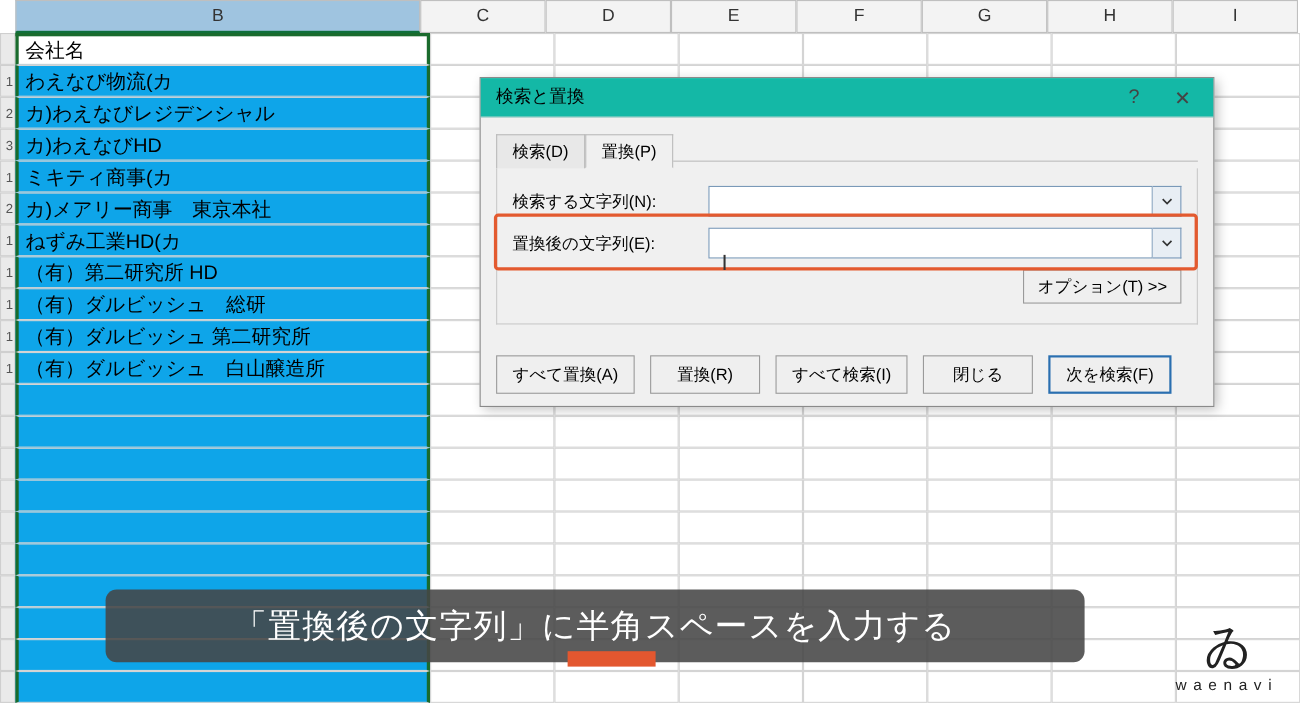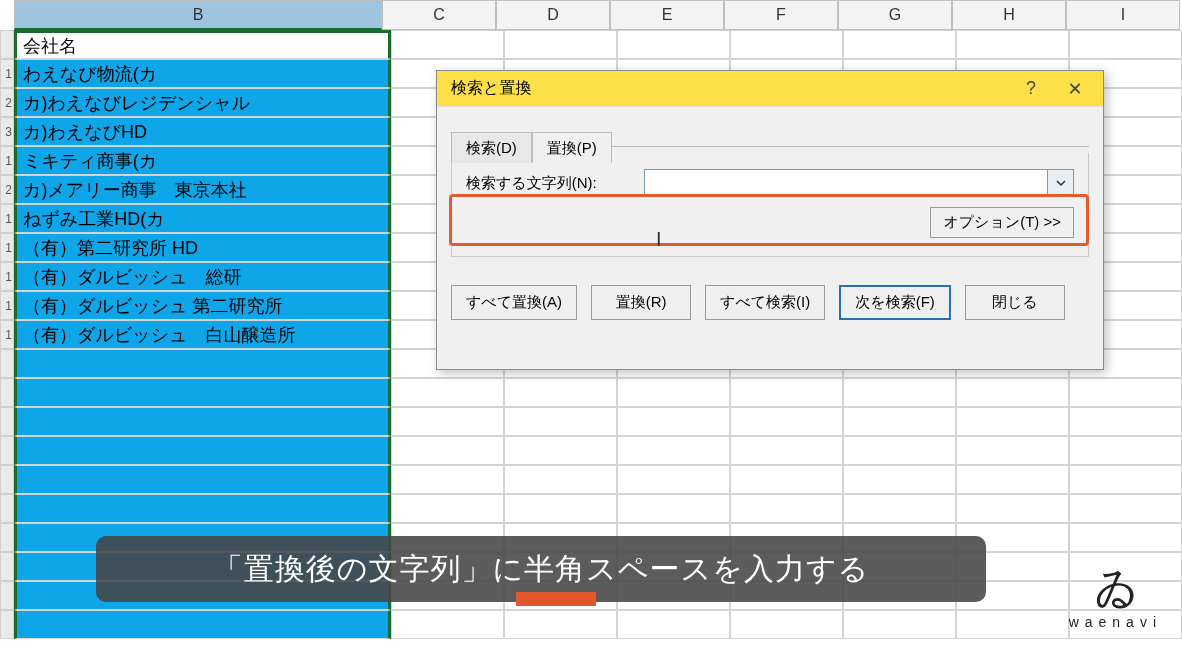--- a/index.html
+++ b/index.html
@@ -52,29 +52,29 @@
   
   .dialog {
     position: absolute; left: 436px; top: 70px;
     width: 668px; height: 300px;
     background: #f0f0f0;
     border: 1px solid #8a8a8a;
     box-shadow: 3px 3px 10px rgba(0,0,0,.25);
   }
   .titlebar {
     height: 36px; display:flex; align-items:center; justify-content:space-between;
-    padding: 0 8px 0 14px; background:#fde047; border-bottom:1px solid #ddd;
+    padding: 0 8px 0 14px; background:#14b8a6; border-bottom:1px solid #ddd;
   }
   .titlebar .title { font-size:16px; }
   .titlebar .ctrls { display:flex; gap:10px; align-items:center; }
   .titlebar .qmark { width:28px; height:28px; display:flex;align-items:center;justify-content:center; font-size:18px; color:#444;}
   .titlebar .xmark { width:40px; height:28px; display:flex;align-items:center;justify-content:center; font-size:18px; color:#444;}
   .dlg-body { padding: 8px 14px 14px 14px; position:relative; height:calc(100% - 36px);}
   .tabs { display:flex; gap:0; margin-bottom:6px; border-bottom:1px solid #bbb;}
-  .tab { padding:6px 14px 4px; font-size:15px; background:#e8e8e8; border:1px solid #bbb; border-bottom:none; position:relative; top:17px; cursor:pointer;}
+  .tab { padding:6px 14px 4px; font-size:15px; background:#e8e8e8; border:1px solid #bbb; border-bottom:none; position:relative; top:7px; cursor:pointer;}
   .tab.active { background:#f0f0f0; border-bottom:1px solid #f0f0f0;}
   .form-area{border:1px solid #c9c9c9;border-top:none;padding:16px 14px 18px;background:#f0f0f0;}
   .form-row{display:flex;align-items:center;gap:8px;margin-bottom:10px;}
   .form-row label{width:170px;font-size:15px;}
   .combo{flex:1;display:flex;}
   .combo input{flex:1;height:28px;border:1px solid #7a99b8;background:#fff;padding:0 6px;font-size:15px;}
   .combo .dd{width:26px;height:28px;border:1px solid #7a99b8;border-left:none;background:#e8eef4;display:flex;align-items:center;justify-content:center;cursor:pointer;}
   .combo .dd svg{width:10px;height:10px;}
   .highlight-box{position:absolute;left:12px;top:87px;width:640px;height:52px;border:3px solid #e35a2f;border-radius:4px;pointer-events:none;}
   .opts-row{display:flex;justify-content:flex-end;margin-top:6px;}
@@ -364,30 +364,41 @@
         <label>検索する文字列(N):</label>
         <div class="combo">
           <input type="text" value="" style="">
           <div class="dd">
               <svg viewBox="0 0 10 10">
                 <path d="M1 3 L5 7 L9 3" fill="none" stroke="#333" stroke-width="1.5"></path>
               </svg>
             </div>
         </div>
       </div>
+      <div class="form-row">
+        <label>置換後の文字列(E):</label>
+        <div class="combo">
+          <input type="text" value=" " style="">
+          <div class="dd">
+              <svg viewBox="0 0 10 10">
+                <path d="M1 3 L5 7 L9 3" fill="none" stroke="#333" stroke-width="1.5"></path>
+              </svg>
+            </div>
+        </div>
+      </div>
       <div class="opts-row">
         <button class="opts-btn">オプション(T) &gt;&gt;</button>
       </div>
     </div>
     <div class="btn-row">
       <button class="dlg-btn">すべて置換(A)</button>
       <button class="dlg-btn">置換(R)</button>
       <button class="dlg-btn">すべて検索(I)</button>
+      <button class="dlg-btn">閉じる</button>
       <button class="dlg-btn primary">次を検索(F)</button>
-      <button class="dlg-btn">閉じる</button>
     </div>
     <div class="highlight-box"></div>
   </div>
 </div>
 
 <span class="cursor-I">I</span>
 
 <div class="caption">「置換後の文字列」に半角スペースを入力する</div>
 <div class="redbar"></div>
 

